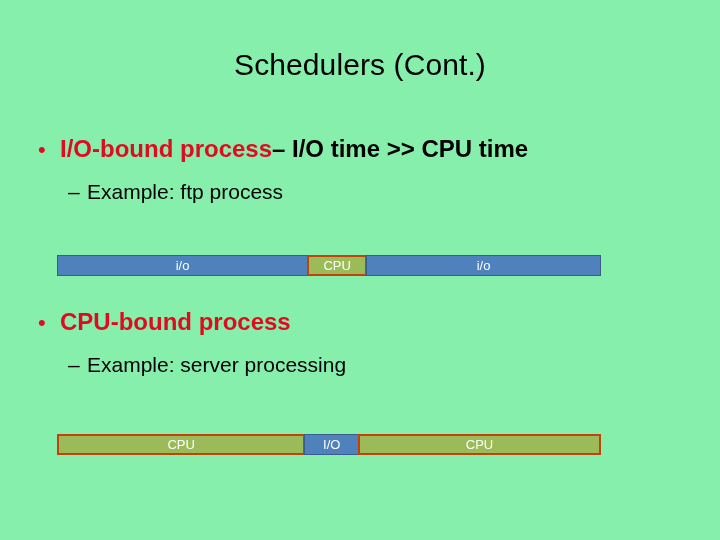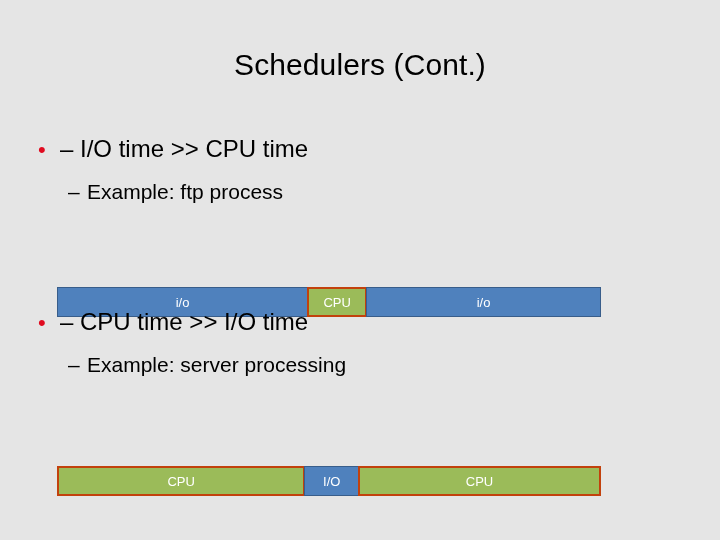--- a/index.html
+++ b/index.html
@@ -12,21 +12,21 @@
     height: 540px;
     position: relative;
     overflow: hidden;
     font-family: "Liberation Sans", sans-serif;
     color: #000000;
   }
 
   .slide {
     position: absolute;
     inset: 0;
-    background: #e5e5e5;
+    background: #86efac;
     padding-left: 32px;
   }
 
   
   .slide-title {
     position: absolute;
     left: 0;
     top: 48px;
     width: 720px;
     text-align: center;
@@ -54,21 +54,21 @@
     font-size: 22px;
     color: #E00B20;
     flex: none;
   }
   .bullet-term {
     font-weight: bold;
     color: #E00B20;
   }
   .bullet-rest {
     color: #000000;
-    font-weight: 400;
+    font-weight: 700;
   }
 
   .bullet-l2 {
     position: absolute;
     left: 68px;
     font-size: 21px;
     line-height: 1.15;
     white-space: nowrap;
     color: #000000;
     display: flex;
@@ -78,24 +78,23 @@
     display: inline-block;
     width: 19px;
     flex: none;
   }
 
   
   .timeline {
     position: absolute;
     left: 57px;
     width: 546px;
-    height: 30px;
+    height: 21px;
     display: flex;
     box-sizing: border-box;
-    margin-top: 32px;
   }
   .seg {
     box-sizing: border-box;
     display: flex;
     align-items: center;
     justify-content: center;
     color: #ffffff;
     font-size: 13px;
     line-height: 1;
     height: 100%;
@@ -115,20 +114,21 @@
 </style>
 </head>
 <body>
 
 <div class="slide">
 
   <div class="slide-title">Schedulers (Cont.)</div>
 
   <div class="bullet-l1" style="top:135px;">
     <span class="bullet-dot">•</span>
+    <span class="bullet-term">I/O-bound process</span>
     <span class="bullet-rest"> – I/O time &gt;&gt; CPU time</span>
   </div>
 
   <div class="bullet-l2" style="top:180px;">
     <span class="dash">–</span>
     <span>Example: ftp process</span>
   </div>
 
   <div class="timeline" style="top:255px;">
     <div class="seg blue" style="width:46%;">
@@ -137,21 +137,21 @@
     <div class="seg green" style="width:11%;">
       <span>CPU</span>
     </div>
     <div class="seg blue" style="width:43%;">
       <span>i/o</span>
     </div>
   </div>
 
   <div class="bullet-l1" style="top:308px;">
     <span class="bullet-dot">•</span>
-    <span class="bullet-rest"> – CPU time &gt;&gt; I/O time</span>
+    <span class="bullet-term">CPU-bound process</span>
   </div>
 
   <div class="bullet-l2" style="top:353px;">
     <span class="dash">–</span>
     <span>Example: server processing</span>
   </div>
 
   <div class="timeline" style="top:434px;">
     <div class="seg green" style="width:45.5%;">
       <span>CPU</span>

